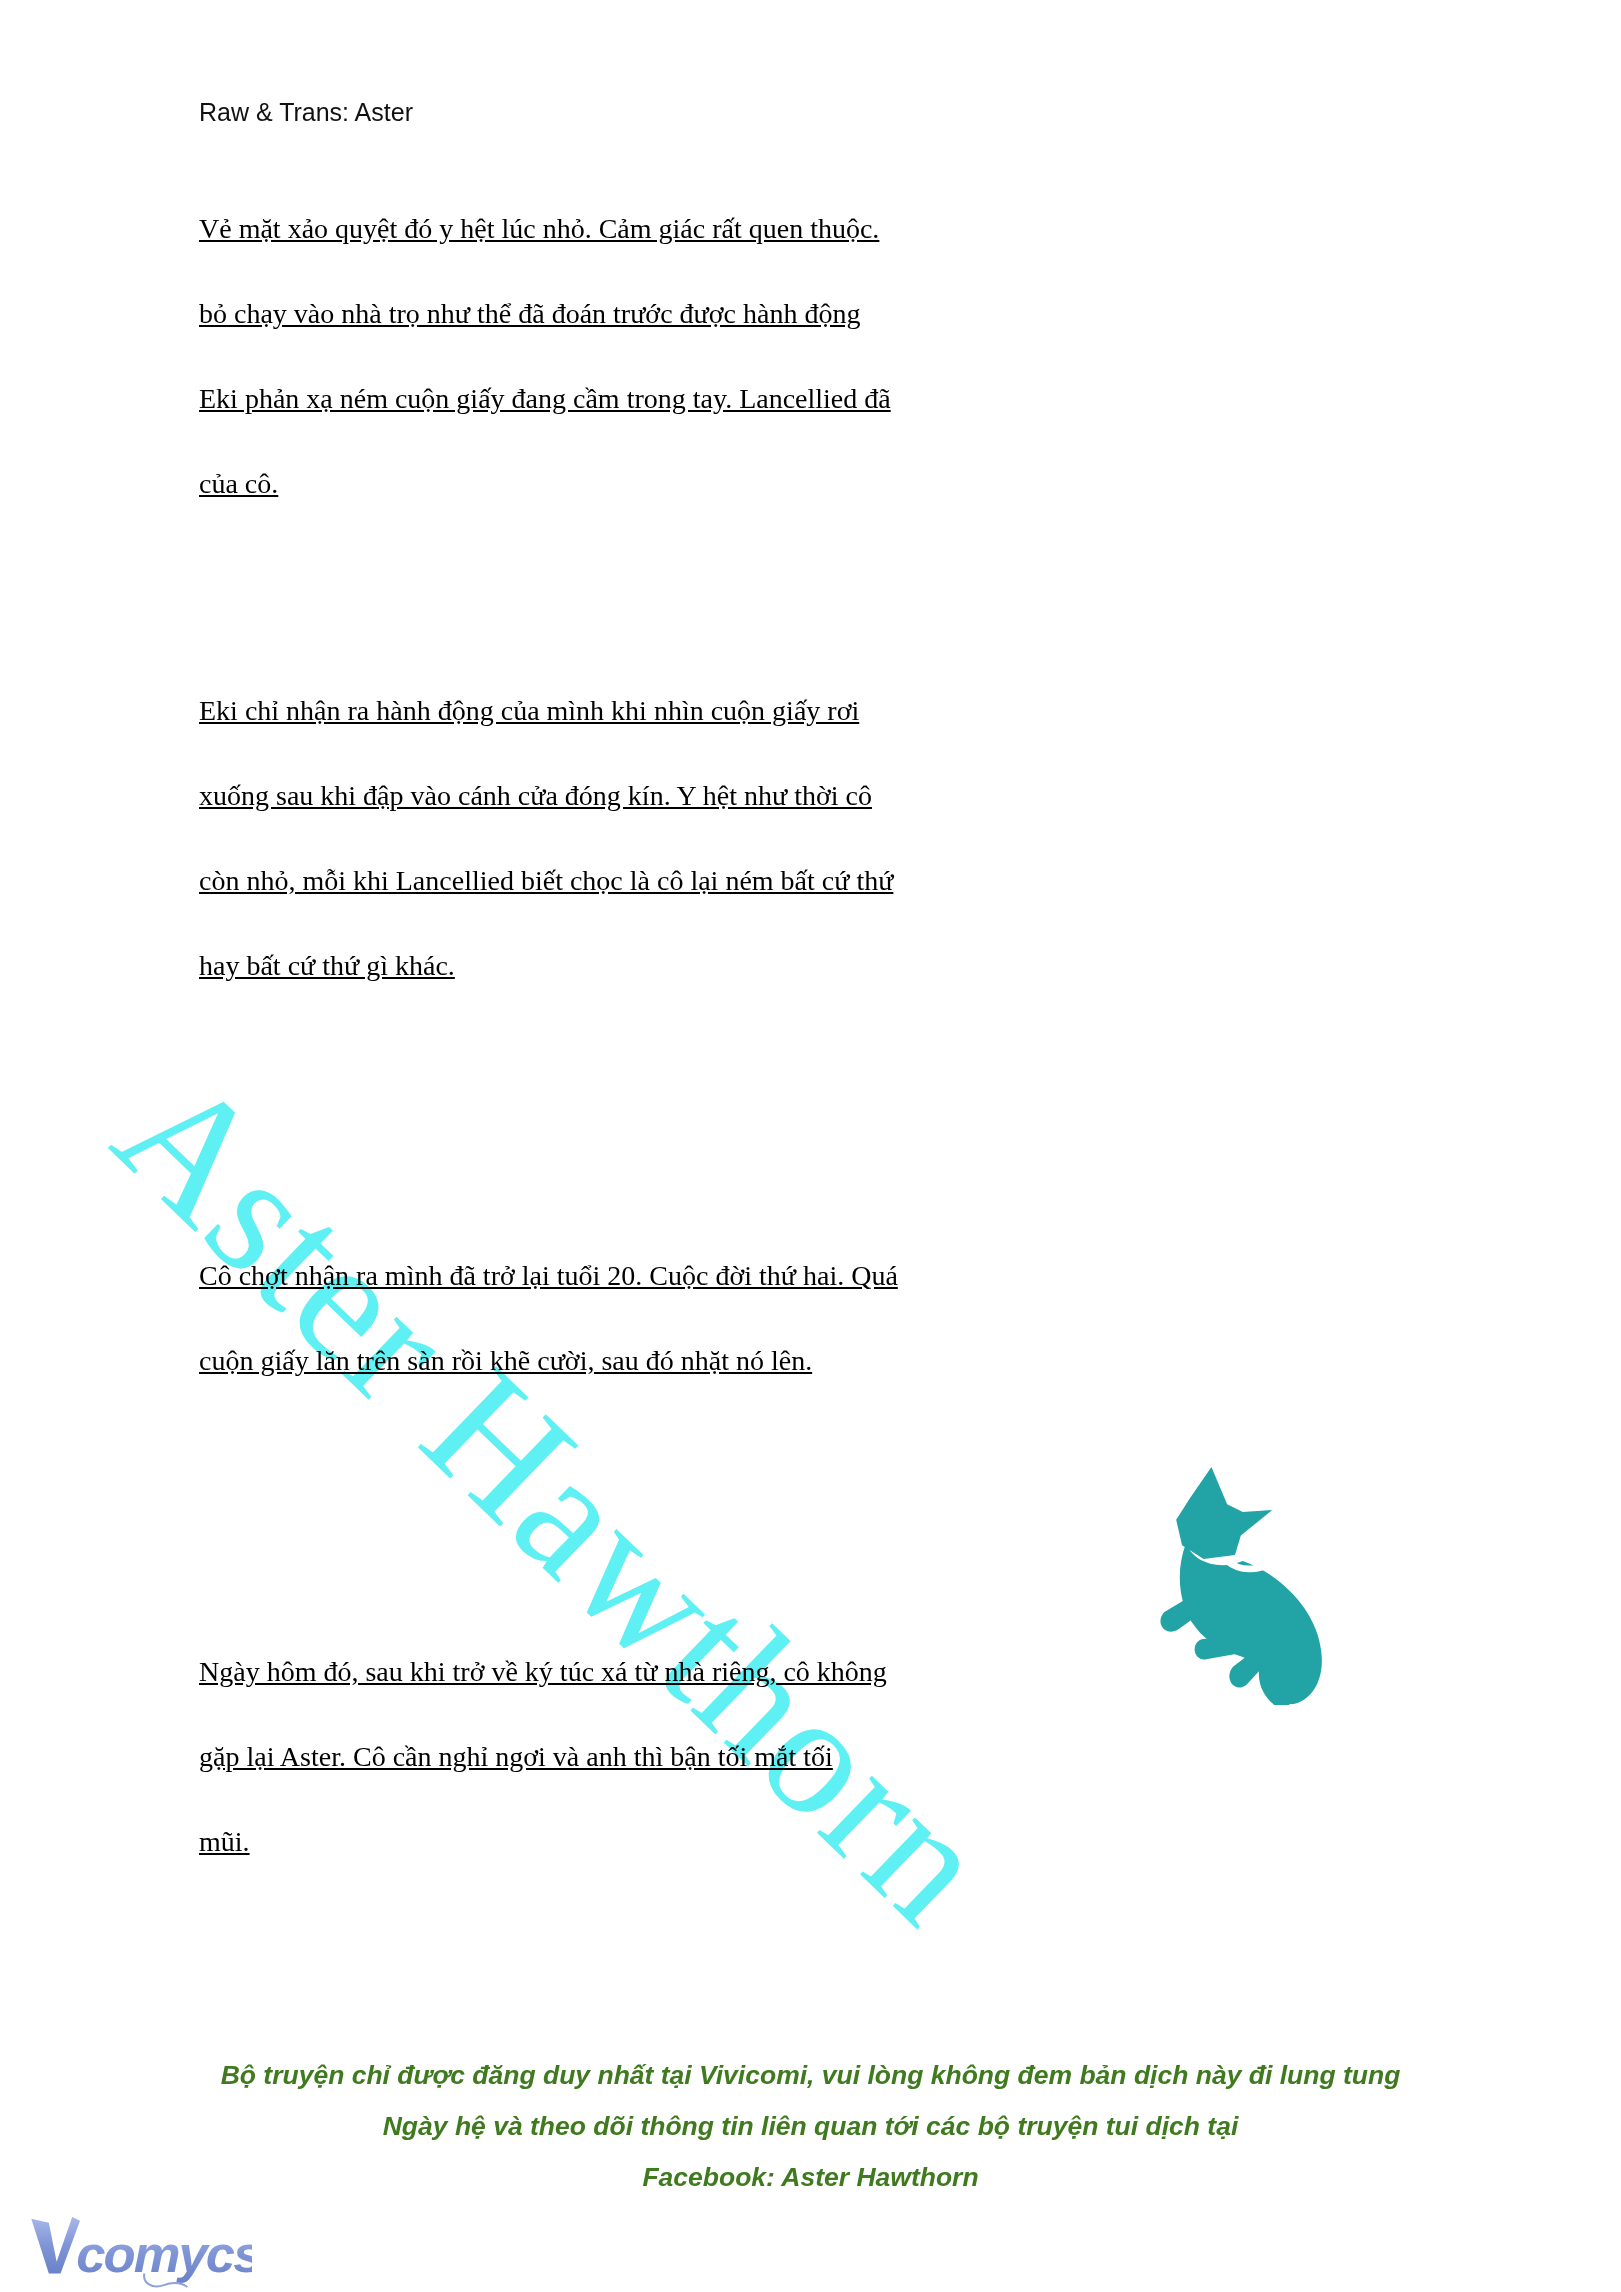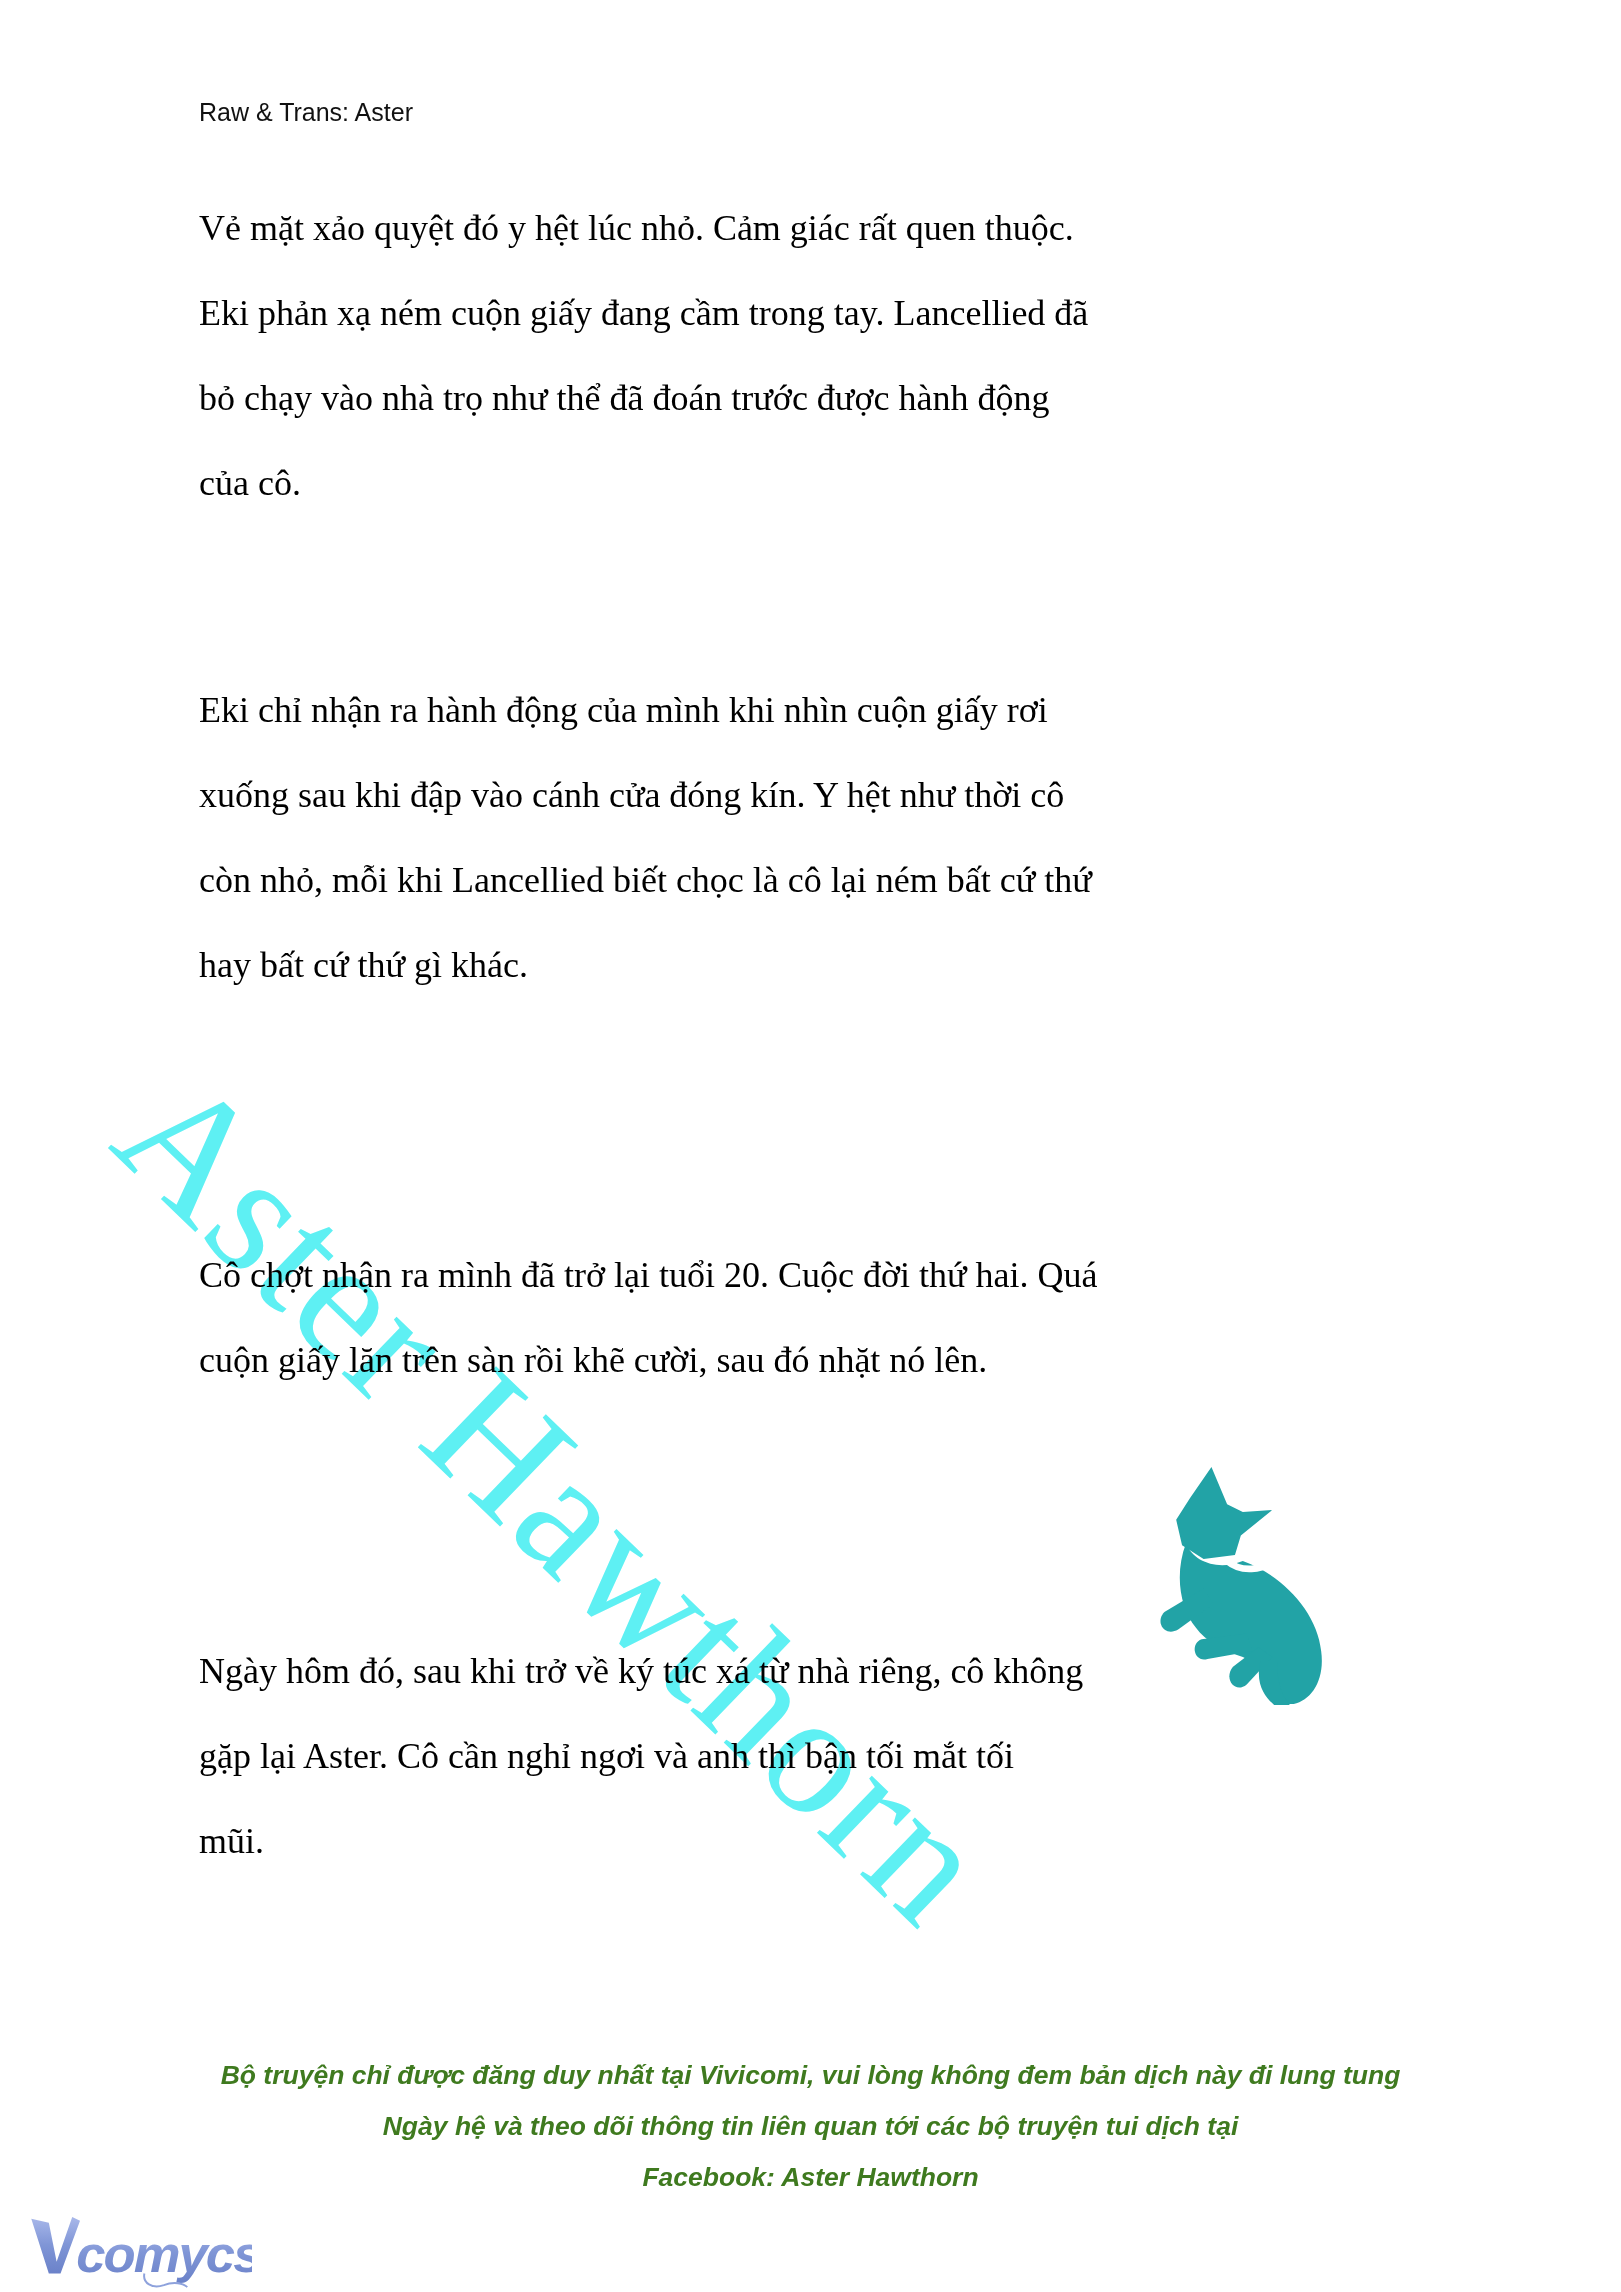--- a/index.html
+++ b/index.html
@@ -7,22 +7,23 @@
 
     .header {
       position:absolute; left:199px; top:98px;
       font-family:"Liberation Sans", sans-serif; font-size:25px; color:#111;
       white-space:nowrap;
     }
 
     .para { position:absolute; left:199px; width:1274px; margin:0; }
     .line {
       display:block; height:85px; line-height:85px;
-      font-family:"Liberation Serif", serif; font-size:36px; color:#000;
+      font-family:"Liberation Serif", serif; font-size:28px; color:#000;
       white-space:nowrap;
+      text-decoration:underline;
     }
 
     .watermark {
       position:absolute; left:147px; top:1019px;
       transform-origin:left center; transform:rotate(44deg);
       font-family:"Liberation Serif", serif; font-size:172px; color:#5ef0f3;
       white-space:nowrap; line-height:1; pointer-events:none; z-index:1;
       letter-spacing:2px;
     }
     
@@ -41,22 +42,22 @@
   </style>
 </head>
 <body>
 
 <div class="header">Raw &amp; Trans: Aster</div>
 
 <div class="watermark">Aster Hawthorn</div>
 
 <div class="para" style="top:186px;">
   <span class="line">Vẻ mặt xảo quyệt đó y hệt lúc nhỏ. Cảm giác rất quen thuộc.</span>
+  <span class="line">bỏ chạy vào nhà trọ như thể đã đoán trước được hành động</span>
   <span class="line">Eki phản xạ ném cuộn giấy đang cầm trong tay. Lancellied đã</span>
-  <span class="line">bỏ chạy vào nhà trọ như thể đã đoán trước được hành động</span>
   <span class="line">của cô.</span>
 </div>
 
 <div class="para" style="top:668px;">
   <span class="line">Eki chỉ nhận ra hành động của mình khi nhìn cuộn giấy rơi</span>
   <span class="line">xuống sau khi đập vào cánh cửa đóng kín. Y hệt như thời cô</span>
   <span class="line">còn nhỏ, mỗi khi Lancellied biết chọc là cô lại ném bất cứ thứ</span>
   <span class="line">hay bất cứ thứ gì khác.</span>
 </div>
 

